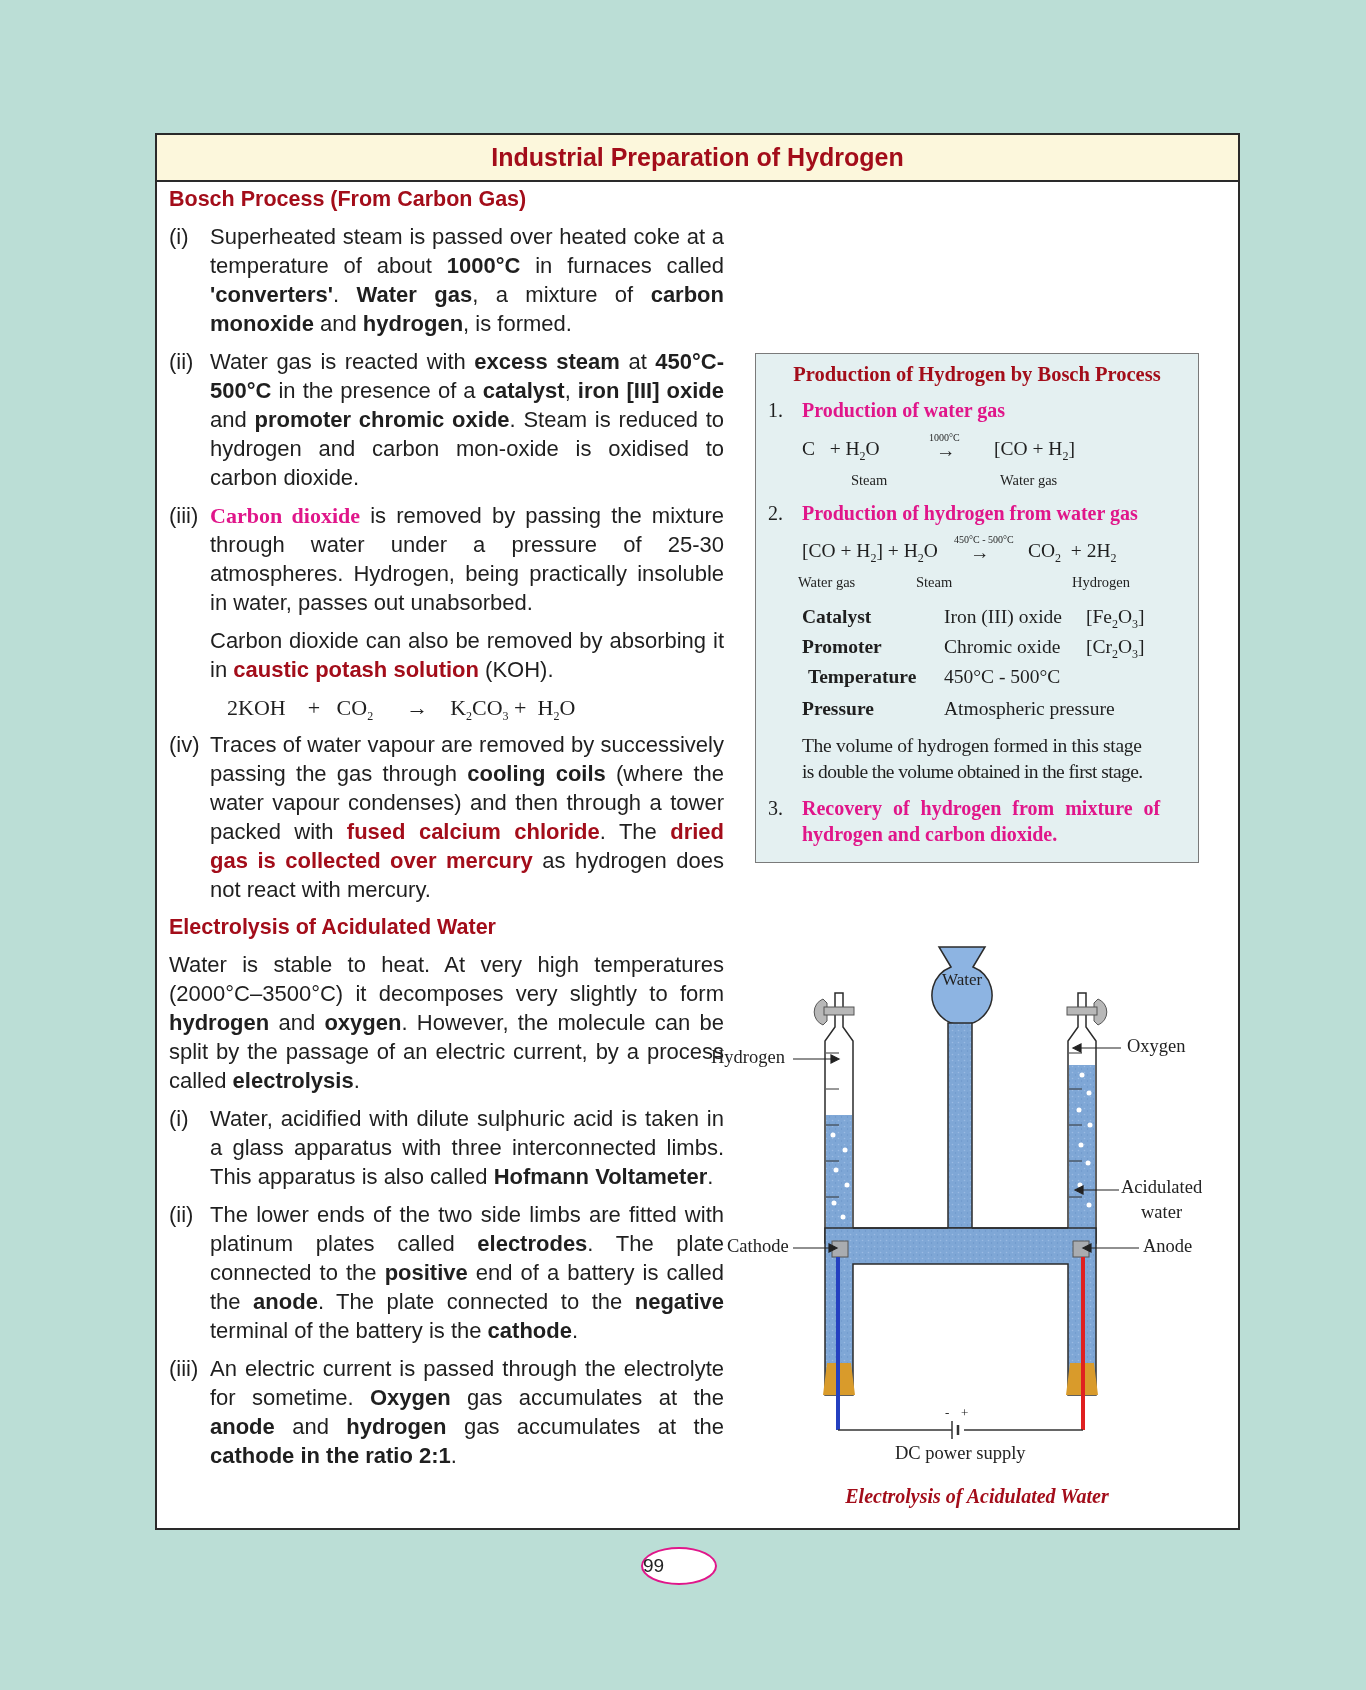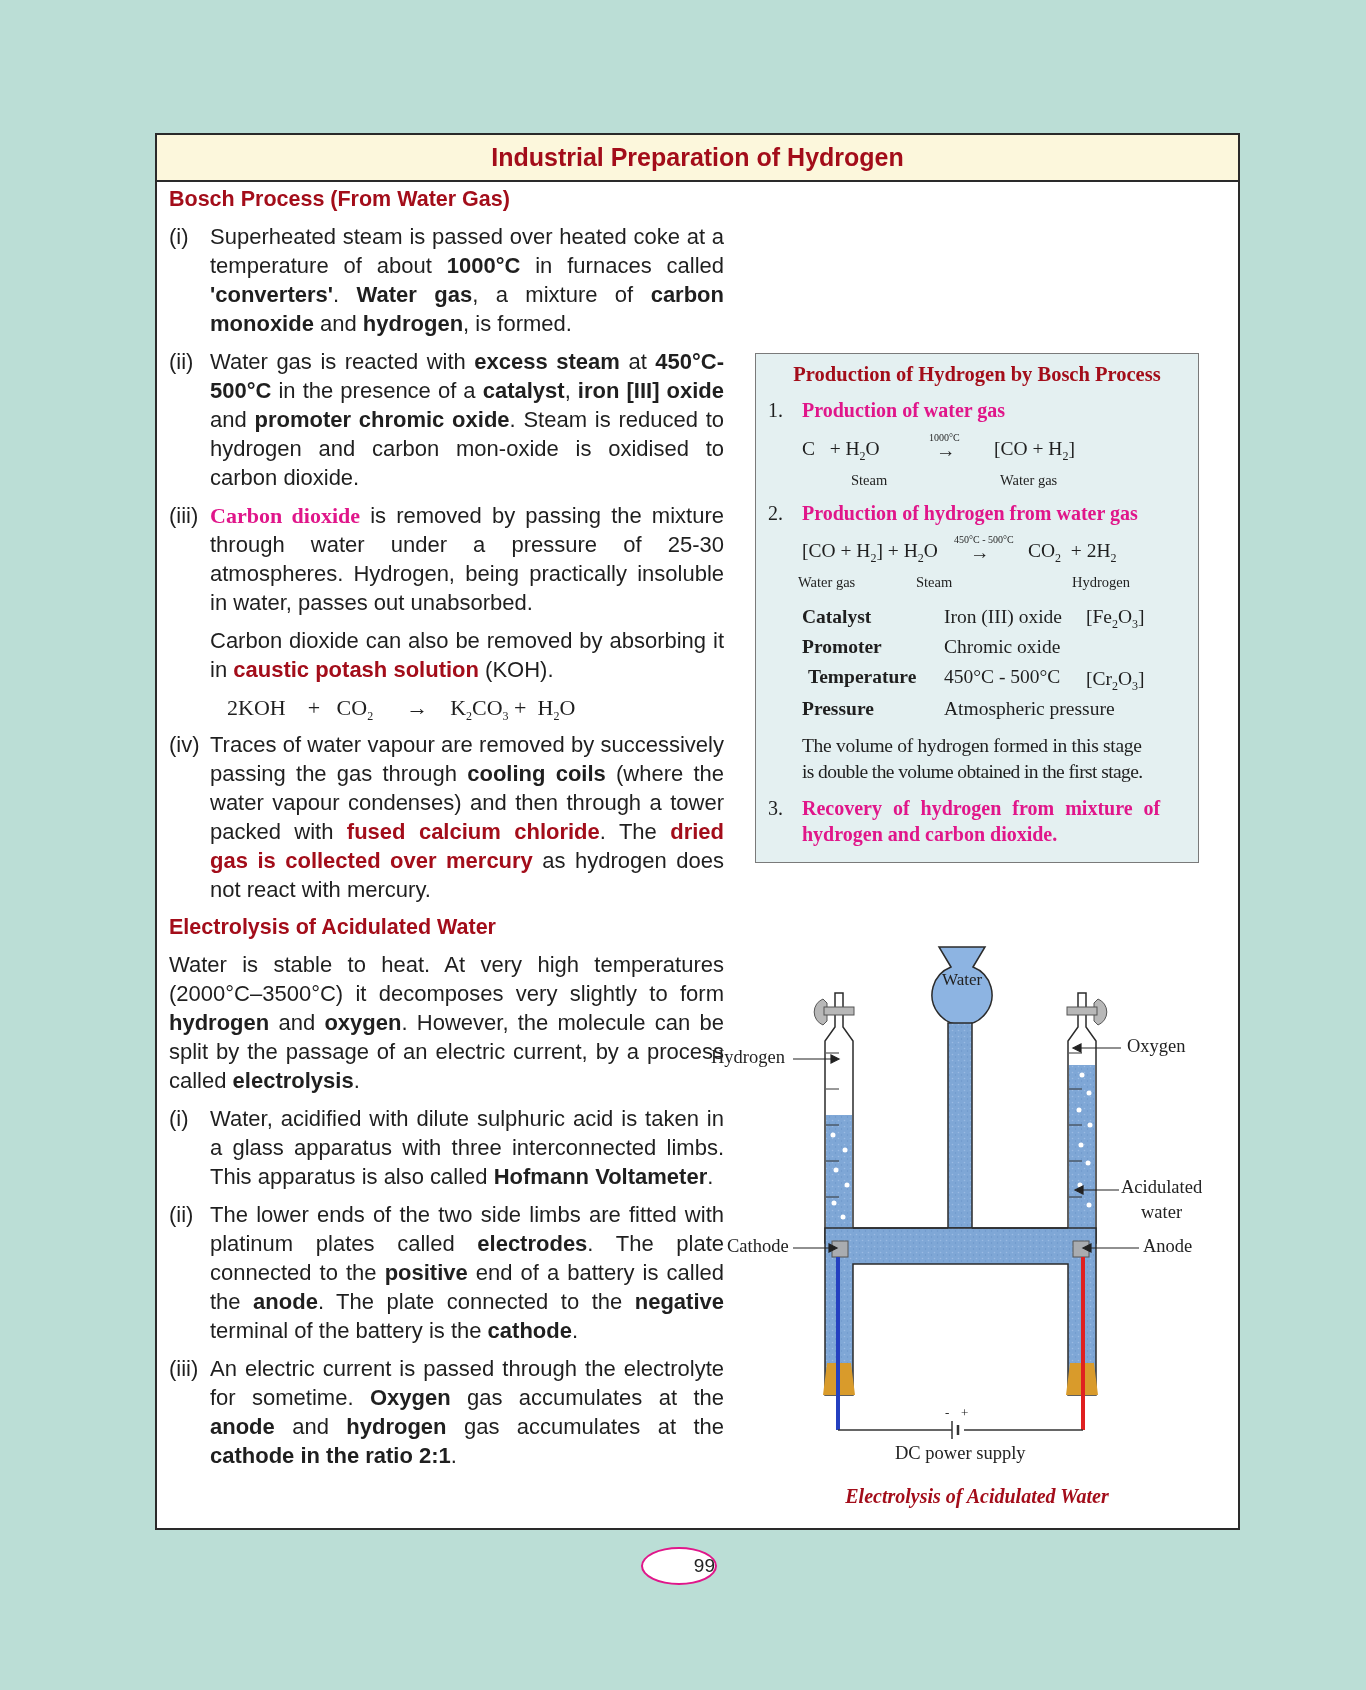--- a/index.html
+++ b/index.html
@@ -27,30 +27,30 @@
   .box .step .t{color:#e0168a;font-weight:bold;margin-top:22px;}
   .abs{position:absolute;white-space:nowrap;}
   .small{font-size:14.5px;}
   .tiny{font-size:10px;}
   .bold{font-weight:bold;}
   
   .diagram{position:absolute;left:590px;top:810px;width:460px;height:580px;}
   .lbl{position:absolute;font-family:"Liberation Serif",serif;font-size:18.5px;color:#222;white-space:nowrap;}
   .caption{position:absolute;left:0;width:100%;text-align:center;font-family:"Liberation Serif",serif;font-style:italic;font-weight:bold;color:#a30d1a;font-size:20px;}
   .pageno{position:absolute;left:641px;top:1547px;width:76px;height:38px;border:2px solid #e0168a;border-radius:50%;background:#fff;
-          box-sizing:border-box;text-align:right;line-height:34px;font-size:19px;color:#222;}
+          box-sizing:border-box;text-align:left;line-height:34px;font-size:19px;color:#222;}
 </style>
 </head>
 <body>
 
 <div class="frame">
   <div class="header">Industrial Preparation of Hydrogen</div>
 
   <div class="leftcol">
-    <div class="h2">Bosch Process (From Water Gas)</div>
+    <div class="h2">Bosch Process (From Carbon Gas)</div>
 
     <div class="item">
       <span class="num">(i)</span>
       <span><span>Superheated steam is passed over heated coke at a temperature of about </span><span style="font-weight: bold;">1000°C</span><span> in furnaces called </span><span style="font-weight: bold;">'converters'</span><span>. </span><span style="font-weight: bold;">Water gas</span><span>, a mixture of </span><span style="font-weight: bold;">carbon monoxide</span><span> and </span><span style="font-weight: bold;">hydrogen</span><span>, is formed.</span></span>
     </div>
     <div class="item">
       <span class="num">(ii)</span>
       <span><span>Water gas is reacted with </span><span style="font-weight: bold;">excess steam</span><span> at </span><span style="font-weight: bold;">450°C-500°C</span><span> in the presence of a </span><span style="font-weight: bold;">catalyst</span><span>, </span><span style="font-weight: bold;">iron [III] oxide</span><span> and </span><span style="font-weight: bold;">promoter chromic oxide</span><span>. Steam is reduced to hydrogen and carbon mon-oxide is oxidised to carbon dioxide.</span></span>
     </div>
     <div class="item">
@@ -115,21 +115,21 @@
     <div class="abs small" style="left:42px;top:220px;">Water gas</div>
     <div class="abs small" style="left:160px;top:220px;">Steam</div>
     <div class="abs small" style="left:316px;top:220px;">Hydrogen</div>
 
     <div class="abs bold" style="left:46px;top:252px;">Catalyst</div>
     <div class="abs" style="left:188px;top:252px;">Iron (III) oxide</div>
     <div class="abs" style="left:330px;top:252px;"><span>[Fe</span><sub>2</sub><span>O</span><sub>3</sub><span>]</span></div>
 
     <div class="abs bold" style="left:46px;top:282px;">Promoter</div>
     <div class="abs" style="left:188px;top:282px;">Chromic oxide</div>
-    <div class="abs" style="left:330px;top:282px;margin-top:32px;"><span>[Cr</span><sub>2</sub><span>O</span><sub>3</sub><span>]</span></div>
+    <div class="abs" style="left:330px;top:282px;"><span>[Cr</span><sub>2</sub><span>O</span><sub>3</sub><span>]</span></div>
 
     <div class="abs bold" style="left:52px;top:312px;">Temperature</div>
     <div class="abs" style="left:188px;top:312px;">450°C - 500°C</div>
 
     <div class="abs bold" style="left:46px;top:344px;">Pressure</div>
     <div class="abs" style="left:188px;top:344px;">Atmospheric pressure</div>
 
     <div class="abs" style="left:46px;top:381px;letter-spacing:-0.3px;">The volume of hydrogen formed in this stage</div>
     <div class="abs" style="left:46px;top:407px;letter-spacing:-0.6px;">is double the volume obtained in the first stage.</div>
 

